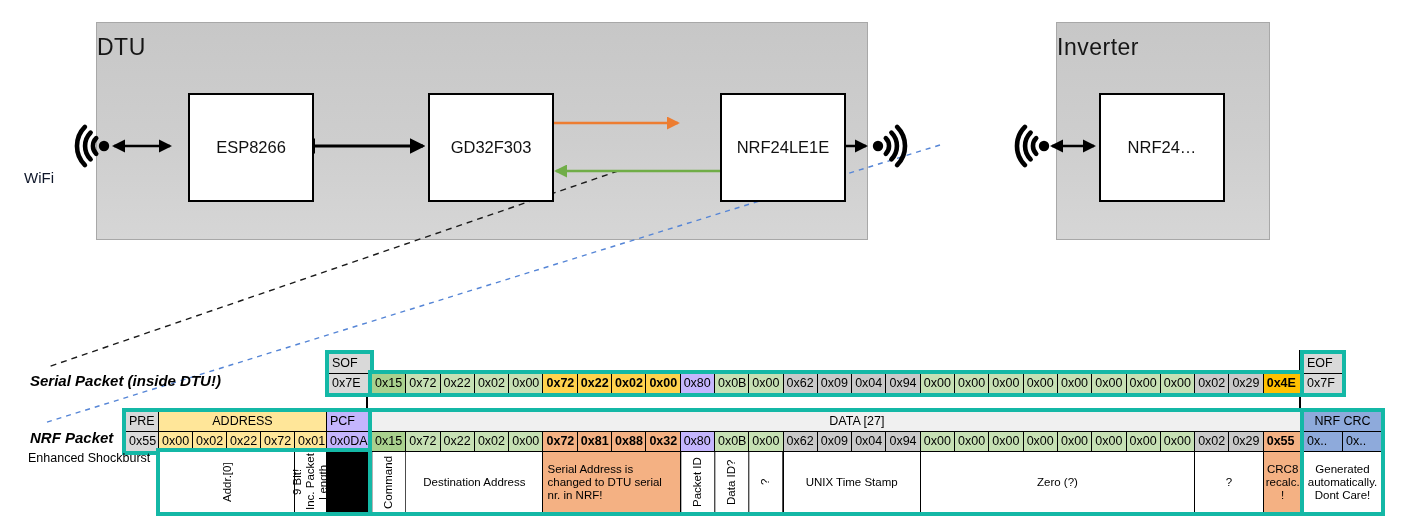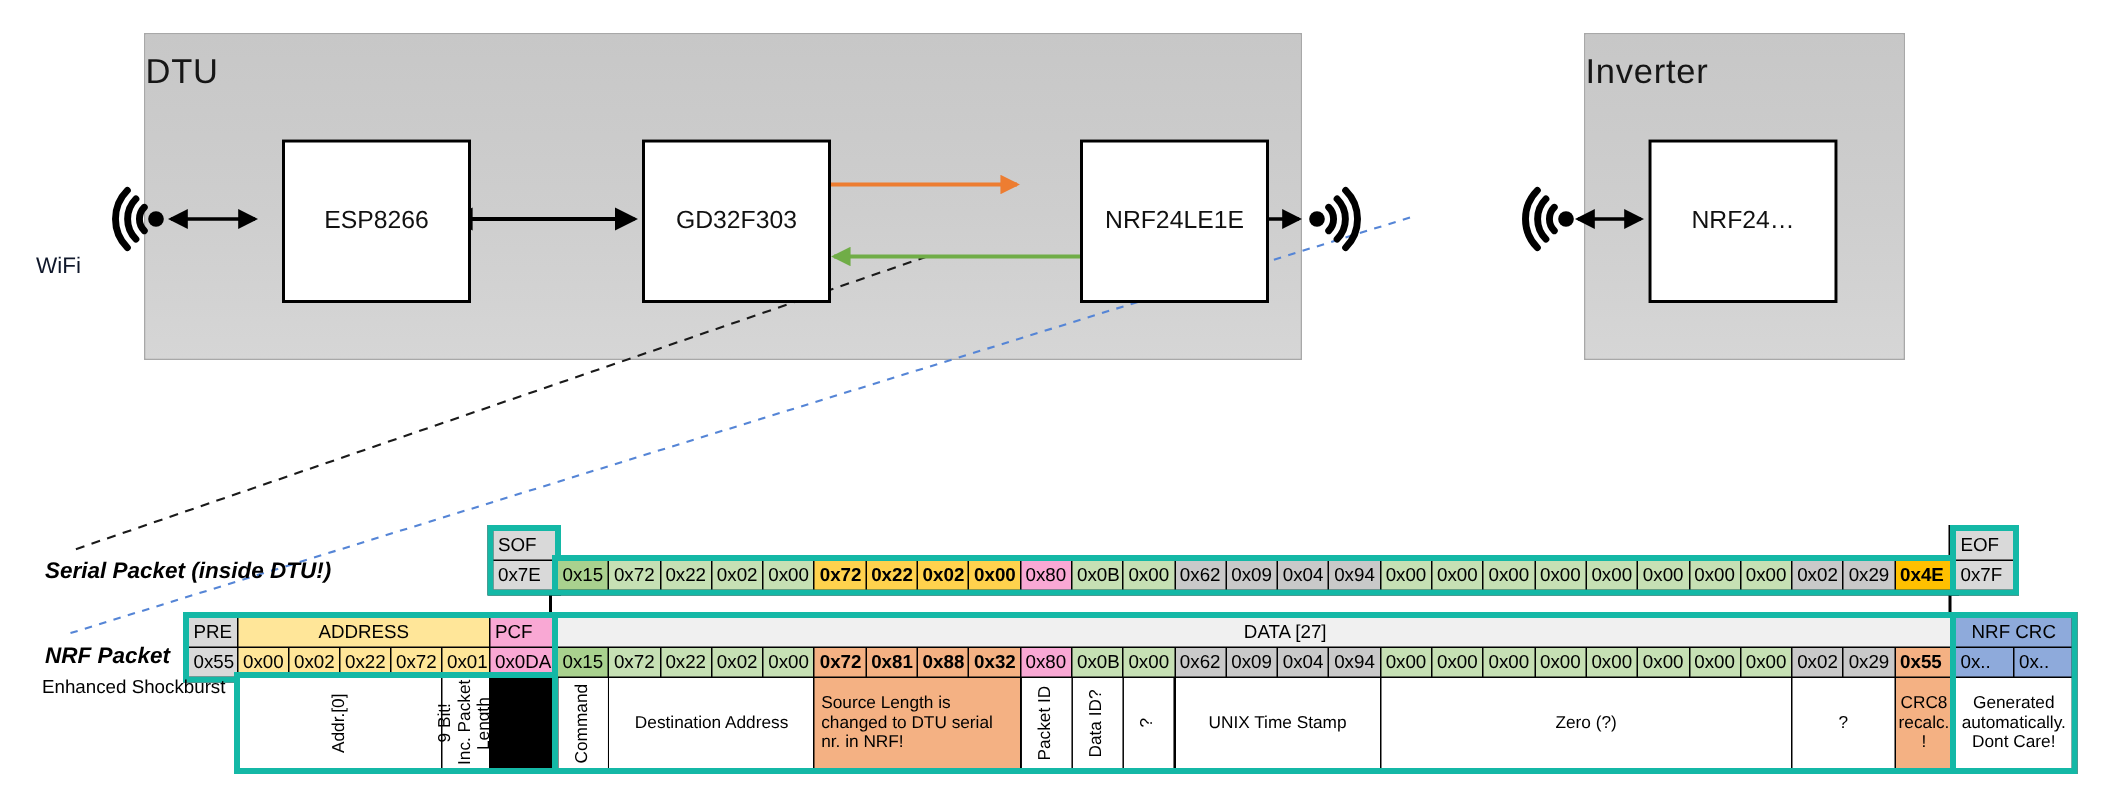--- a/index.html
+++ b/index.html
@@ -16,21 +16,21 @@
   .grid{position:absolute;display:grid;gap:1px;background:#000;border:4px solid #14b8a6;z-index:4;}
   .cell{background:#fff;display:flex;align-items:center;font-size:12.5px;line-height:13px;color:#000;padding-left:3px;white-space:nowrap;overflow:visible;}
   .b{font-weight:bold;}
   .center{justify-content:center;padding-left:0;text-align:center;}
   .ann{justify-content:center;padding:1px;text-align:center;white-space:pre-line;font-size:11.5px;}
   .ann.left{justify-content:flex-start;text-align:left;padding-left:4px;}
   .ann.vert{writing-mode:vertical-rl;transform:rotate(180deg);justify-content:center;align-items:center;padding:0;}
   .ghead{background:#d9d9d9;}
   .dhead{background:#f0f0f0;padding-left:40px;}
   .yellow{background:#ffe699;}
-  .bluel{background:#f9a8d4;}
+  .bluel{background:#c4b5fd;}
   .crcblue{background:#8eaadb;}
   .gdark{background:#a9d18e;}
   .glight{background:#c6e0b4;}
   .gray{background:#c9c9c9;}
   .gold{background:#ffd24d;}
   .amber{background:#ffc000;}
   .salmon{background:#f4b183;}
   .packet-label{position:absolute;font-size:15px;font-weight:bold;font-style:italic;color:#000;z-index:5;white-space:nowrap;text-align:center;}
   .sub-label{position:absolute;font-size:12.5px;color:#000;z-index:5;white-space:nowrap;}
   .joiner{position:absolute;width:2px;background:#000;z-index:3;}
@@ -161,21 +161,21 @@
   <div class="grid" id="nrf-left-ann" style="left:156px;top:448px;grid-template-columns:134px 31px 43px;grid-template-rows:60px;">
       <div class="cell ann vert">Addr.[0]</div>
       <div class="cell ann vert">9 Bit!
 Inc. Packet
 Length</div>
     </div>
 
   <div class="grid" style="left:368px;top:408px;grid-template-columns:repeat(26,33.3px) 37.9px;grid-template-rows:19px 19px 60px;">
     <div class="cell dhead center" style="grid-column:span 27">DATA [27]</div>
     <div class="contents" id="nrf-bytes"><div class="cell gdark">0x15</div><div class="cell glight">0x72</div><div class="cell glight">0x22</div><div class="cell glight">0x02</div><div class="cell glight">0x00</div><div class="cell salmon b">0x72</div><div class="cell salmon b">0x81</div><div class="cell salmon b">0x88</div><div class="cell salmon b">0x32</div><div class="cell bluel">0x80</div><div class="cell glight">0x0B</div><div class="cell glight">0x00</div><div class="cell gray">0x62</div><div class="cell gray">0x09</div><div class="cell gray">0x04</div><div class="cell gray">0x94</div><div class="cell glight">0x00</div><div class="cell glight">0x00</div><div class="cell glight">0x00</div><div class="cell glight">0x00</div><div class="cell glight">0x00</div><div class="cell glight">0x00</div><div class="cell glight">0x00</div><div class="cell glight">0x00</div><div class="cell gray">0x02</div><div class="cell gray">0x29</div><div class="cell salmon b">0x55</div></div>
-    <div class="contents" id="data-ann"><div class="cell ann vert">Command</div><div class="cell ann" style="grid-column: span 4;">Destination Address</div><div class="cell ann left salmon" style="grid-column: span 4;">Source Length is
+    <div class="contents" id="data-ann"><div class="cell ann vert">Command</div><div class="cell ann" style="grid-column: span 4;">Destination Address</div><div class="cell ann left salmon" style="grid-column: span 4;">Serial Address is
 changed to DTU serial
 nr. in NRF!</div><div class="cell ann vert">Packet ID</div><div class="cell ann vert">Data ID?</div><div class="cell ann vert">?</div><div class="cell ann" style="grid-column: span 4;">UNIX Time Stamp</div><div class="cell ann" style="grid-column: span 8;">Zero (?)</div><div class="cell ann" style="grid-column: span 2;">?</div><div class="cell ann salmon">CRC8
 recalc.
 !</div></div>
   </div>
 
   <div class="grid" style="left:1300px;top:408px;grid-template-columns:38px 38px;grid-template-rows:19px 19px 60px;">
     <div class="cell crcblue center" style="grid-column:span 2">NRF CRC</div>
     <div class="contents" id="crc-values"><div class="cell crcblue">0x..</div><div class="cell crcblue">0x..</div></div>
     <div class="contents" id="crc-ann"><div class="cell ann" style="grid-column: span 2;">Generated

